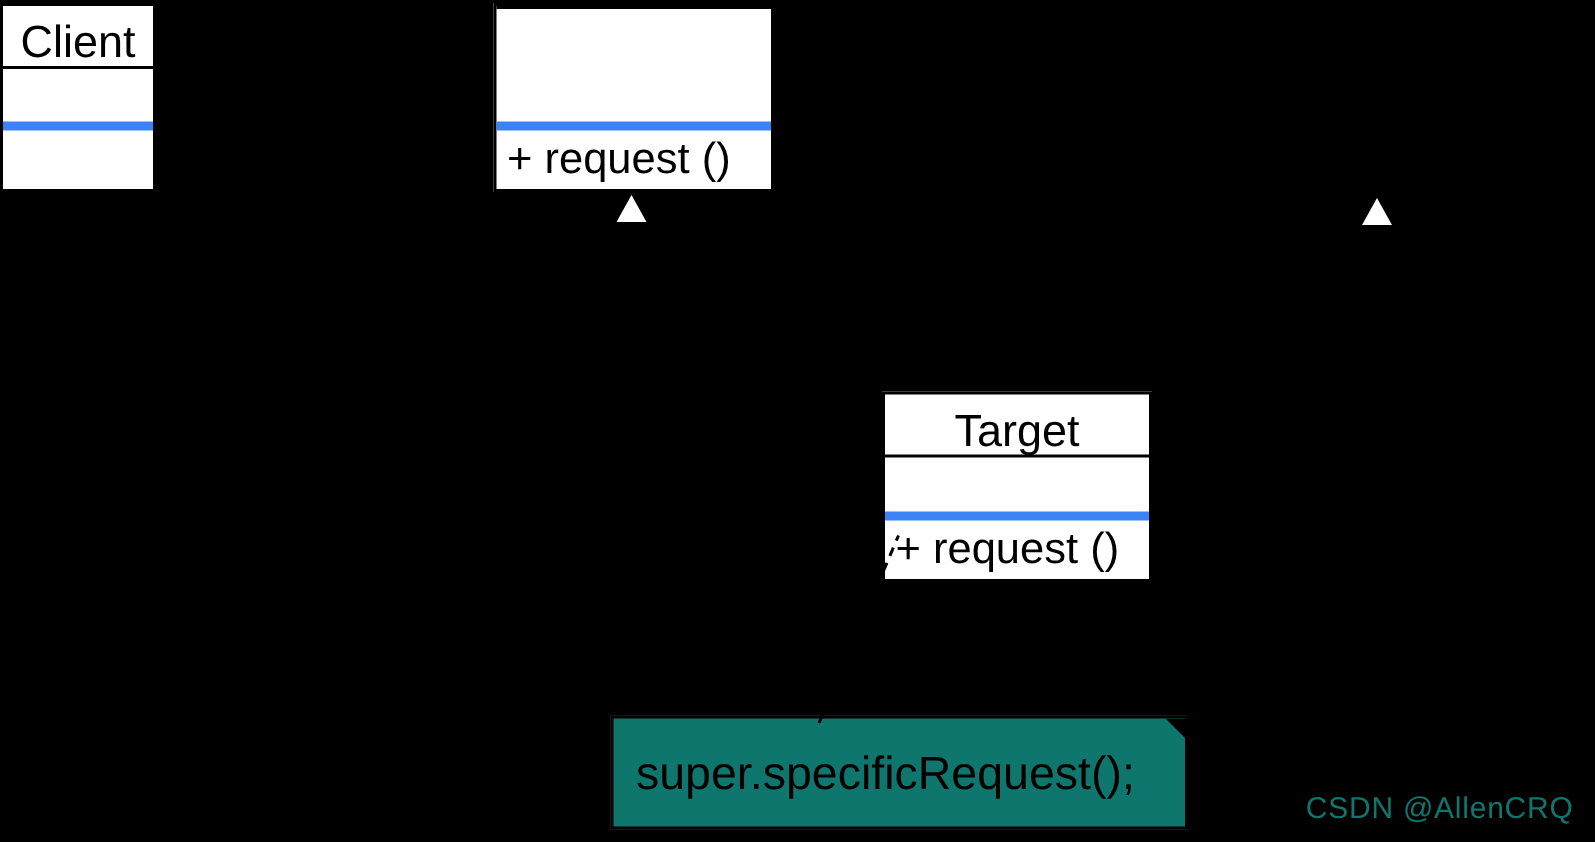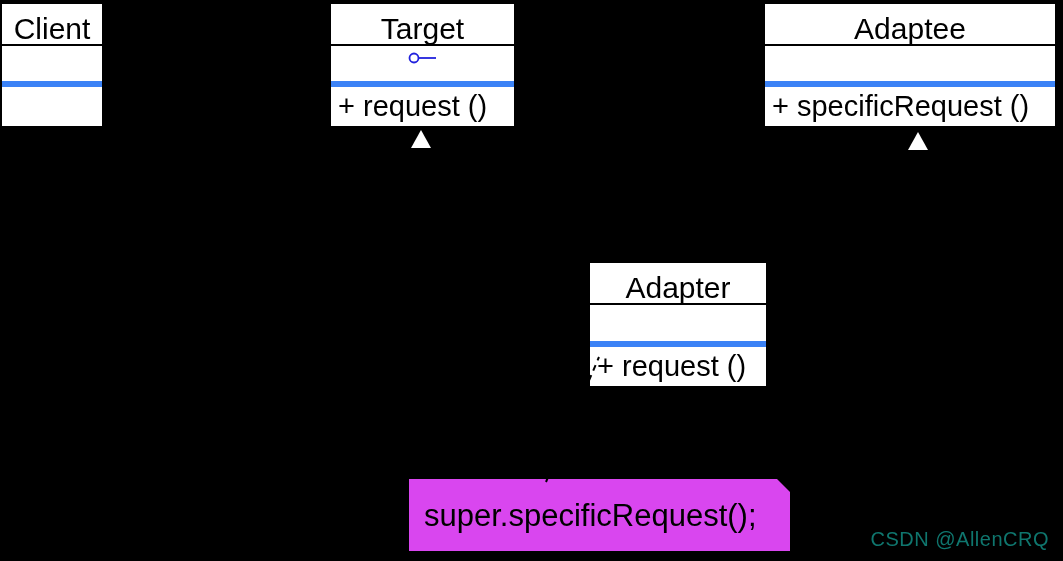--- a/index.html
+++ b/index.html
@@ -77,21 +77,21 @@
   .arrow-target  { left: 411px; top: 130px; }
   .arrow-adaptee { left: 908px; top: 132px; }
 
   
   .uml-note {
     position: absolute;
     left: 407px;
     top: 477px;
     width: 385px;
     height: 76px;
-    background: #d946ef;
+    background: #0f766e;
     border: 2px solid #000000;
     box-sizing: border-box;
     display: flex;
     align-items: center;
     padding-left: 15px;
     font-size: 31px;
     line-height: 1;
   }
   .note-fold {
     position: absolute;
@@ -129,48 +129,30 @@
 
   <div class="uml-class box-client">
     <div class="compartment-title">
       <span>Client</span>
     </div>
     <div class="compartment-attrs"></div>
     <div class="compartment-methods"></div>
   </div>
 
   <div class="uml-class box-target">
-    <div class="compartment-title">
-      <span class="iface-icon">
-        <svg width="30" height="13" viewBox="0 0 30 13">
-          <circle cx="6" cy="6" r="4.5" fill="none" stroke="#2222dd" stroke-width="1.8"></circle>
-          <line x1="10.5" y1="6" x2="28" y2="6" stroke="#2222dd" stroke-width="1.8"></line>
-        </svg>
-      </span>
-      <span>Target</span>
-    </div>
     <div class="compartment-attrs"></div>
     <div class="compartment-methods">
       <span>+ request ()</span>
     </div>
   </div>
 
-  <div class="uml-class box-adaptee">
-    <div class="compartment-title">
-      <span>Adaptee</span>
-    </div>
-    <div class="compartment-attrs"></div>
-    <div class="compartment-methods">
-      <span>+ specificRequest ()</span>
-    </div>
-  </div>
 
   <div class="uml-class box-adapter">
     <div class="compartment-title">
-      <span>Adapter</span>
+      <span>Target</span>
     </div>
     <div class="compartment-attrs"></div>
     <div class="compartment-methods">
       <span>+ request ()</span>
     </div>
   </div>
 
   <div class="arrowhead-up arrow-target"></div>
   <div class="arrowhead-up arrow-adaptee"></div>
 

